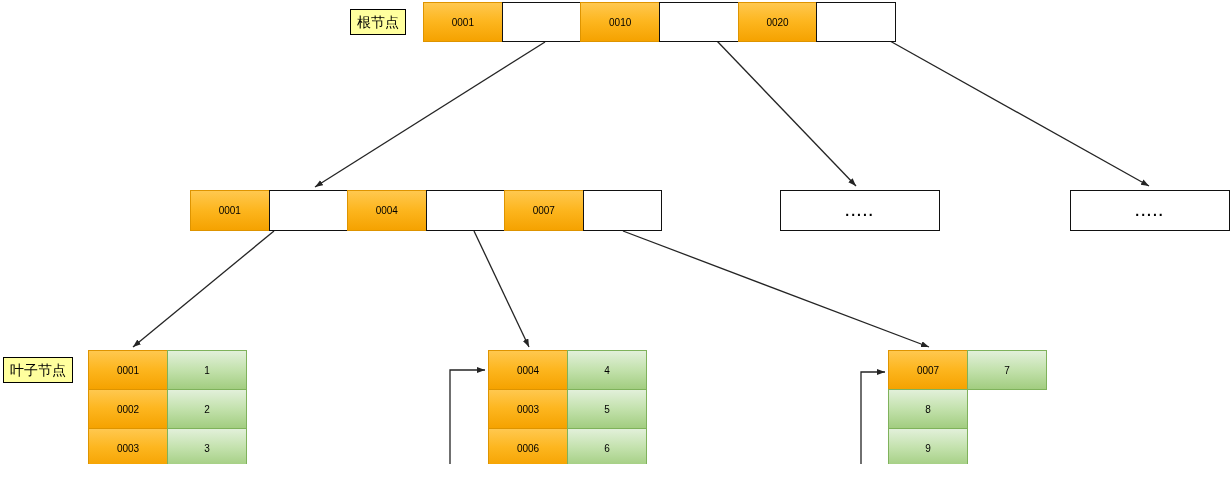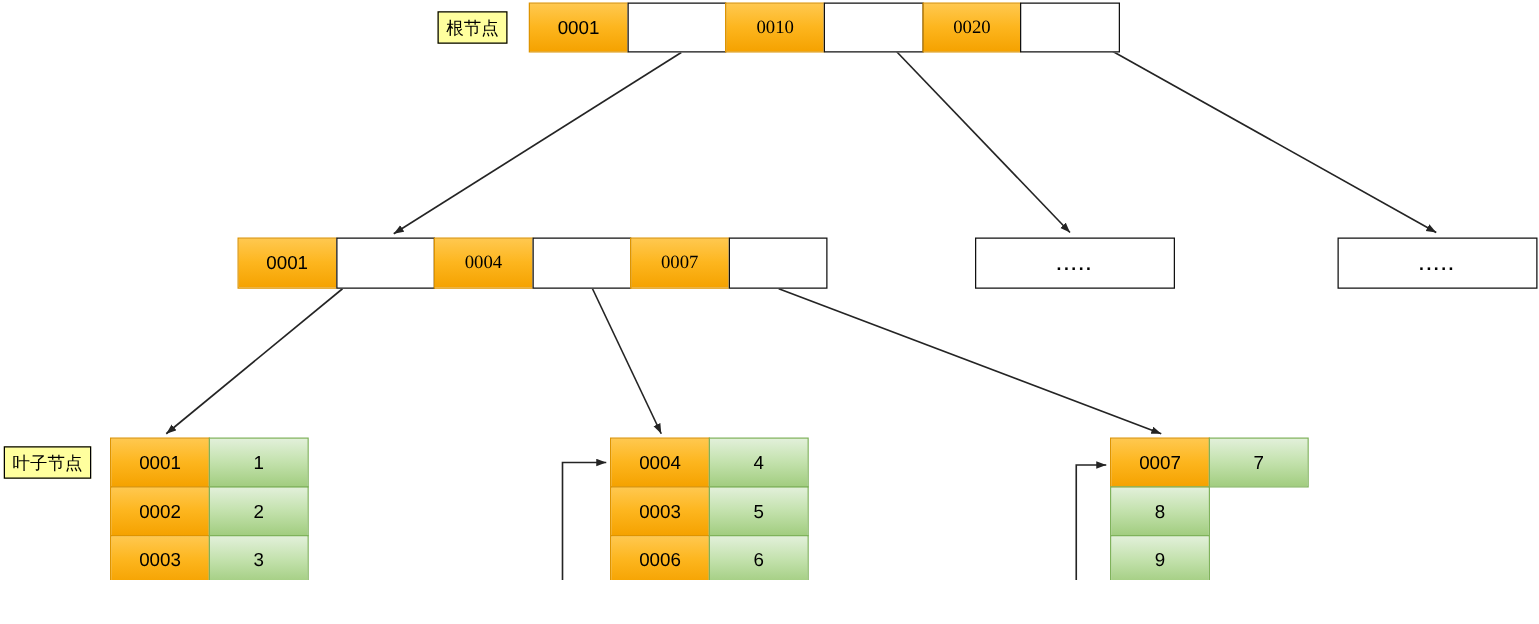--- a/index.html
+++ b/index.html
@@ -5,30 +5,30 @@
   html,body{margin:0;padding:0;background:#fff;}
   *{box-sizing:border-box;}
   .canvas{
     position:relative;width:1231px;height:464px;background:#ffffff;
     font-family:"Liberation Sans","DejaVu Sans",sans-serif;color:#000;overflow:hidden;
   }
   .edges{position:absolute;left:0;top:0;width:1231px;height:499px;z-index:1;}
   .node{position:absolute;display:flex;z-index:2;}
   .cell{
     flex:1;display:flex;align-items:center;justify-content:center;
-    font-size:15px;height:100%;
+    font-size:10px;height:100%;
   }
   .cell.key{
     background:linear-gradient(180deg,#FFC84F 0%,#FDB61F 48%,#F5A200 100%);
     border:1px solid #DE9400;
   }
   .cell.ptr{
     background:#ffffff;border:1px solid #111111;
   }
-  .node .cell + .cell{margin-left:-1px;font-family:Liberation Serif, serif;}
+  .node .cell + .cell{margin-left:-1px;}
   .collapsed{
     position:absolute;z-index:2;background:#ffffff;border:1px solid #111;
     display:flex;align-items:center;justify-content:center;
     font-size:14px;font-weight:bold;letter-spacing:2px;
   }
   .leaf{position:absolute;z-index:2;width:160px;}
   .leaf-row{display:flex;height:40px;}
   .leaf-row + .leaf-row{margin-top:-1px;}
   .leaf-row .cell{width:80px;flex:none;}
   .leaf-row .cell + .cell{margin-left:-1px;}

